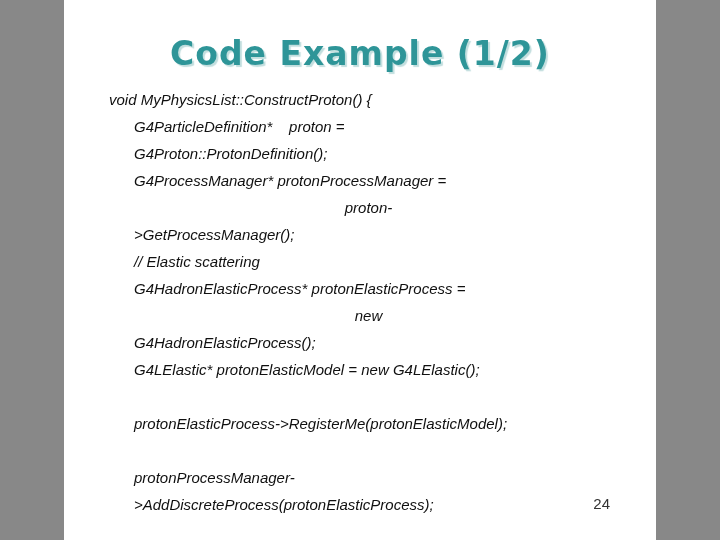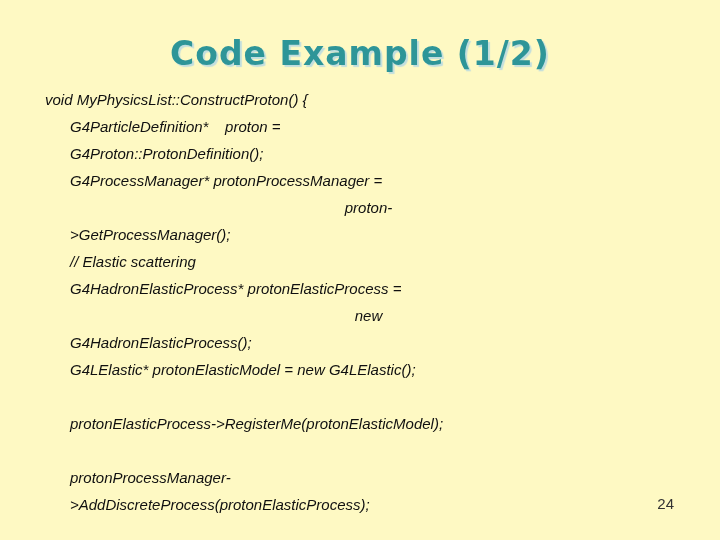--- a/index.html
+++ b/index.html
@@ -1,23 +1,23 @@
 <!DOCTYPE html>
 <html><head>
 <meta charset="utf-8">
 <style>
   * { margin: 0; padding: 0; box-sizing: border-box; }
   html, body { background: #888; }
   body { display: flex; justify-content: center; align-items: flex-start; }
 
   .slide {
     position: relative;
-    width: 720px;
+    width: 592px;
     height: 540px;
-    background: #fef9c3;
+    background: #ffffff;
     overflow: hidden;
     font-family: "Liberation Sans", sans-serif;
     text-decoration: underline;
   }
 
   .title {
     position: absolute;
     top: 34px;
     left: 0;
     width: 100%;

